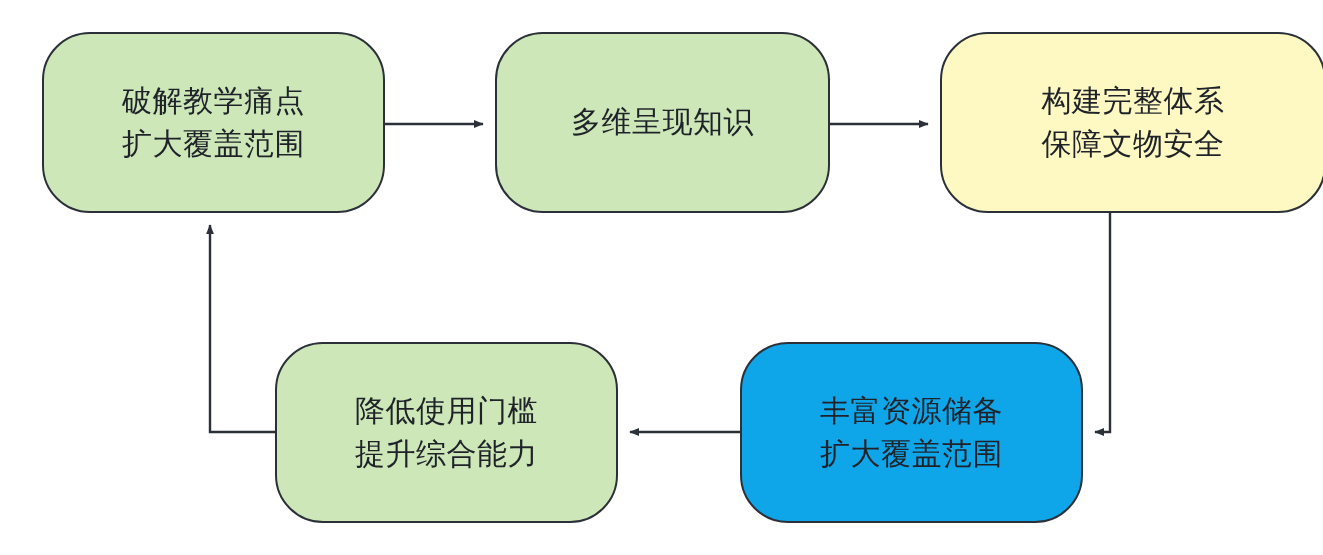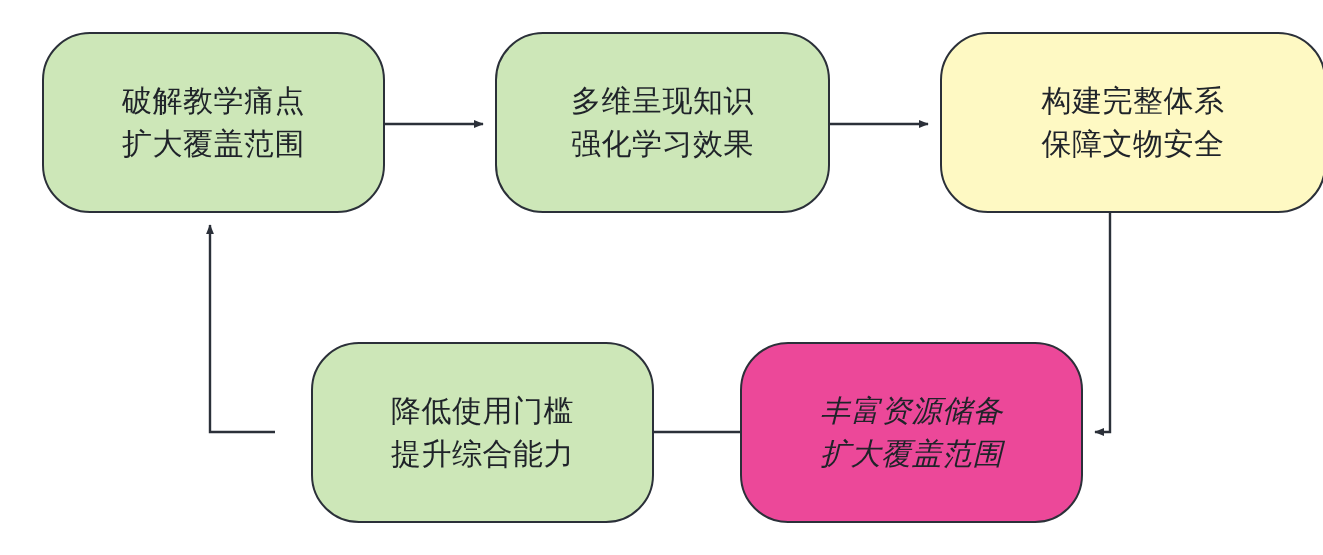--- a/index.html
+++ b/index.html
@@ -71,31 +71,30 @@
     <path d="M 275,432 L 210,432 L 210,225" fill="none" stroke="#2b3039" stroke-width="2.4" stroke-linejoin="miter" marker-end="url(#arrowhead)"></path>
   </svg>
 
   <div class="node" style="left: 42px; top: 32px; width: 343px; height: 181px; background: rgb(205, 231, 184); border-color: rgb(43, 48, 57); color: rgb(31, 35, 41);">
     <span class="line">破解教学痛点</span>
     <span class="line">扩大覆盖范围</span>
   </div>
 
   <div class="node" style="left: 495px; top: 32px; width: 335px; height: 181px; background: rgb(205, 231, 184); border-color: rgb(43, 48, 57); color: rgb(31, 35, 41); text-align: right;">
     <span class="line">多维呈现知识</span>
-    <span class="line">强化学习效果</span>
   </div>
 
   <div class="node" style="left: 940px; top: 32px; width: 386px; height: 181px; background: #fef9c3; border-color: rgb(43, 48, 57); color: rgb(31, 35, 41);">
     <span class="line">构建完整体系</span>
     <span class="line">保障文物安全</span>
   </div>
 
-  <div class="node" style="left: 275px; top: 342px; width: 343px; height: 181px; background: rgb(205, 231, 184); border-color: rgb(43, 48, 57); color: rgb(31, 35, 41); margin-left: 36px;">
+  <div class="node" style="left: 275px; top: 342px; width: 343px; height: 181px; background: rgb(205, 231, 184); border-color: rgb(43, 48, 57); color: rgb(31, 35, 41);">
     <span class="line">降低使用门槛</span>
     <span class="line">提升综合能力</span>
   </div>
 
-  <div class="node" style="left: 740px; top: 342px; width: 343px; height: 181px; background: #ec4899; border-color: rgb(43, 48, 57); color: rgb(31, 35, 41); font-style: italic;">
+  <div class="node" style="left: 740px; top: 342px; width: 343px; height: 181px; background: #0ea5e9; border-color: rgb(43, 48, 57); color: rgb(31, 35, 41);">
     <span class="line">丰富资源储备</span>
     <span class="line">扩大覆盖范围</span>
   </div>
 
 </div>
 
 </body></html>

